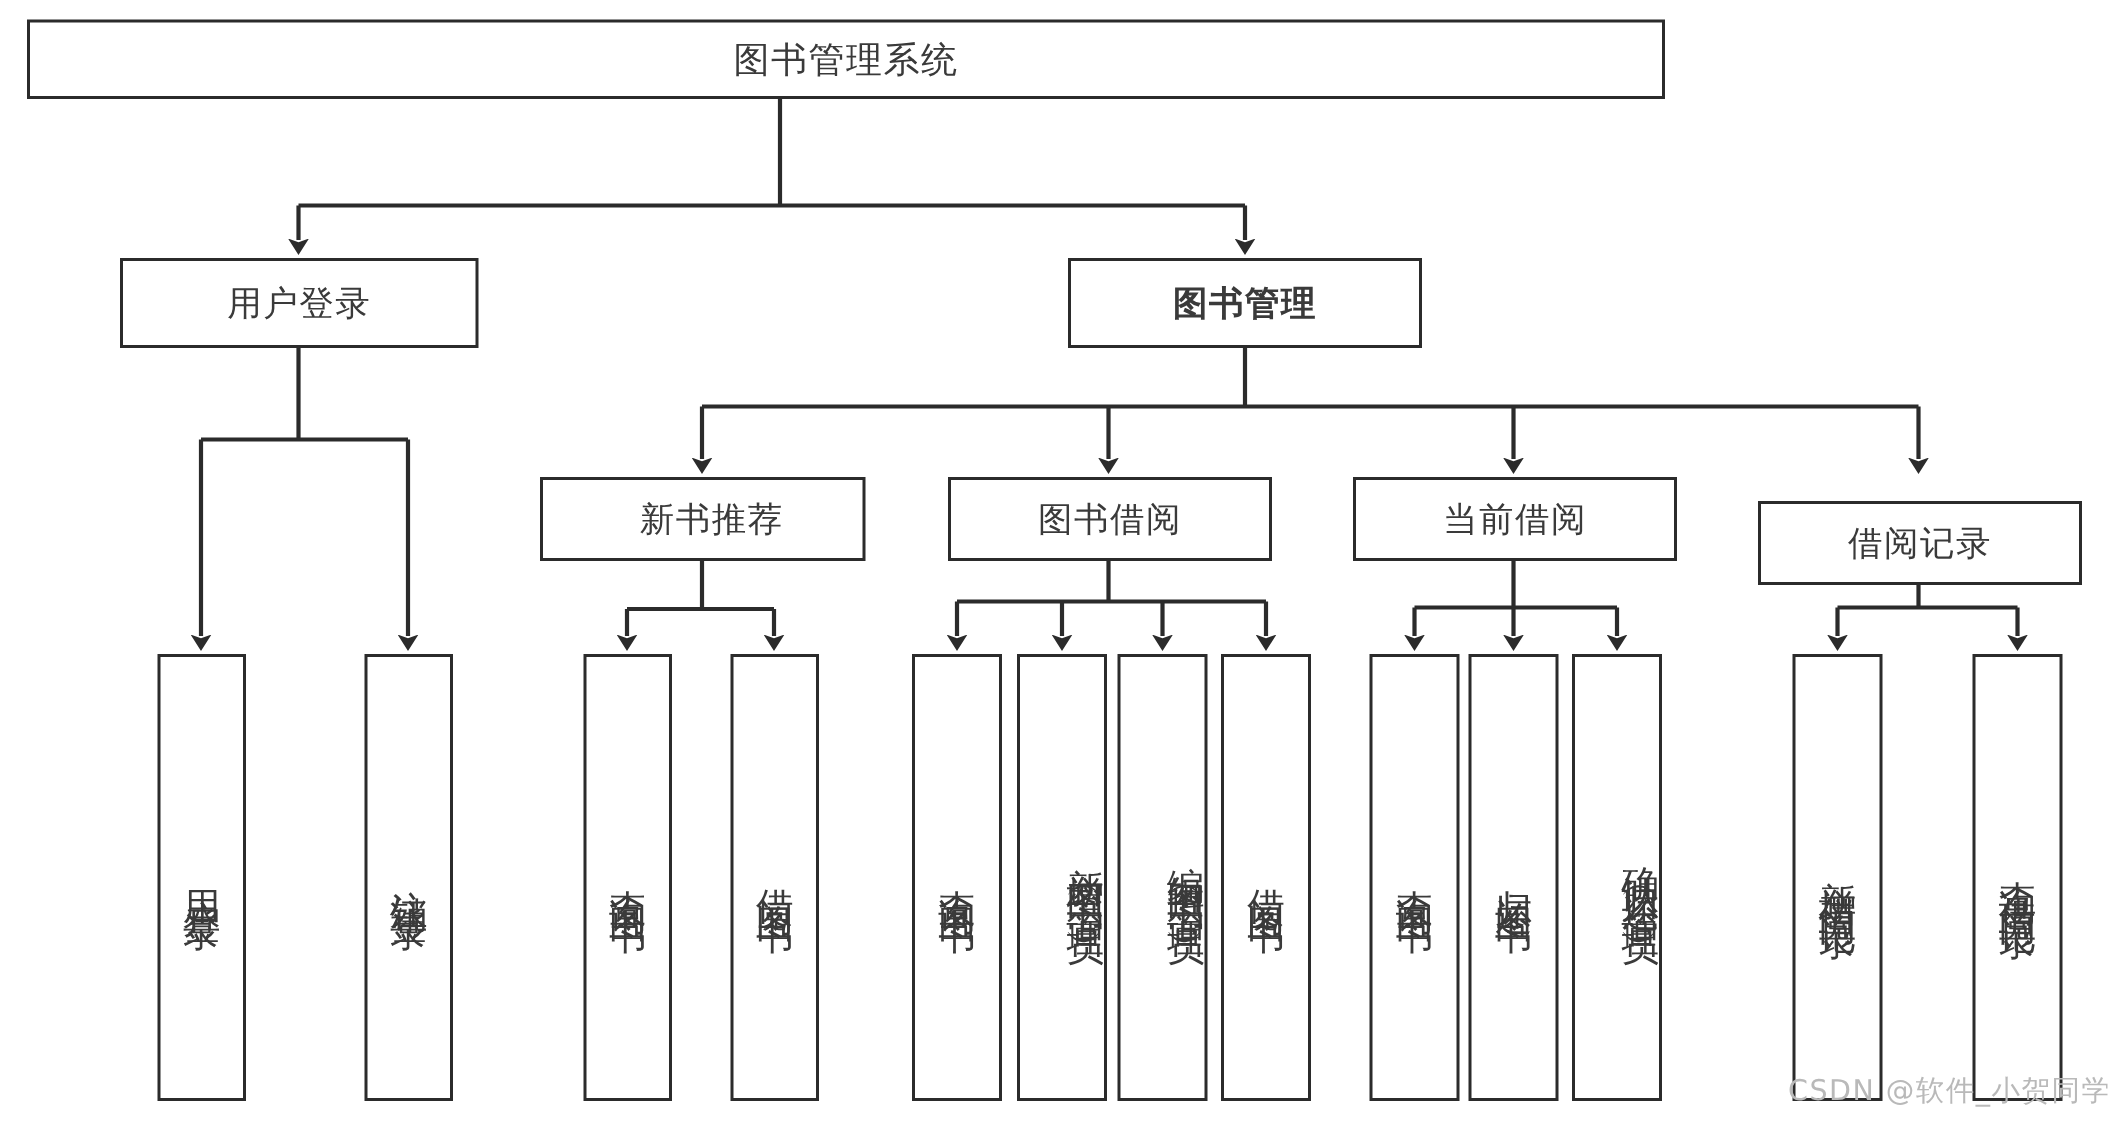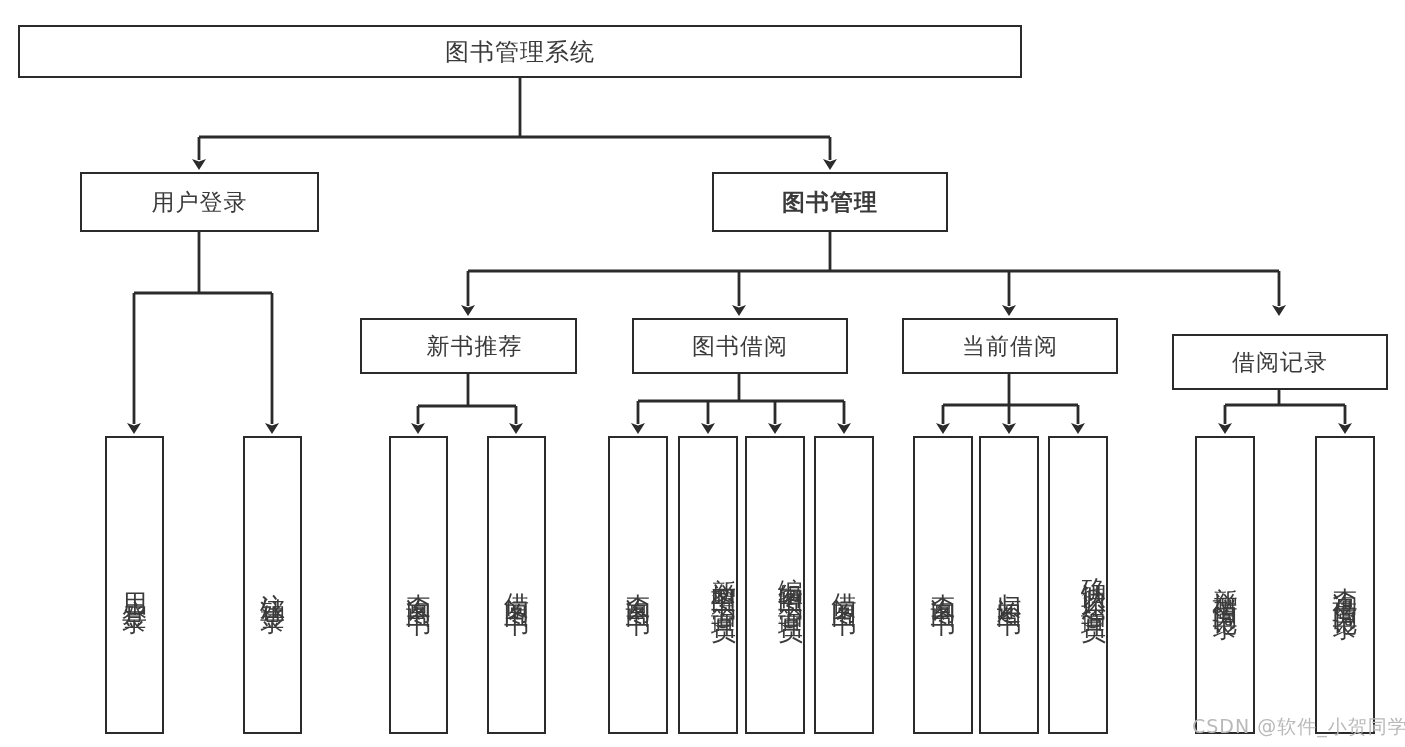--- a/index.html
+++ b/index.html
@@ -83,21 +83,21 @@
       <path d="M1009,405 L1009,424" marker-end="url(#arr)"></path>
       <path d="M1078,405 L1078,424" marker-end="url(#arr)"></path>
 
       <path d="M1279,374 L1279,405"></path>
       <path d="M1225,405 L1345,405"></path>
       <path d="M1225,405 L1225,424" marker-end="url(#arr)"></path>
       <path d="M1345,405 L1345,424" marker-end="url(#arr)"></path>
     </g>
   </svg>
 
-  <div class="node root" style="left:18px;top:13px;width:1004px;height:53px;margin-top:12px;">图书管理系统</div>
+  <div class="node root" style="left:18px;top:13px;width:1092px;height:53px;">图书管理系统</div>
 
   <div class="node h" style="left:80px;top:172px;width:239px;height:60px;">用户登录</div>
   <div class="node h" style="left:712px;top:172px;width:236px;height:60px;font-weight:bold;">图书管理</div>
 
   <div class="node h" style="left:360px;top:318px;width:217px;height:56px;padding-left:12px;">新书推荐</div>
   <div class="node h" style="left:902px;top:318px;width:216px;height:56px;">当前借阅</div>
   <div class="node h" style="left:632px;top:318px;width:216px;height:56px;">图书借阅</div>
   <div class="node h" style="left:1172px;top:334px;width:216px;height:56px;">借阅记录</div>
 
   <div class="node v" style="left:105px;top:436px;width:59px;height:298px;">用户登录</div>

